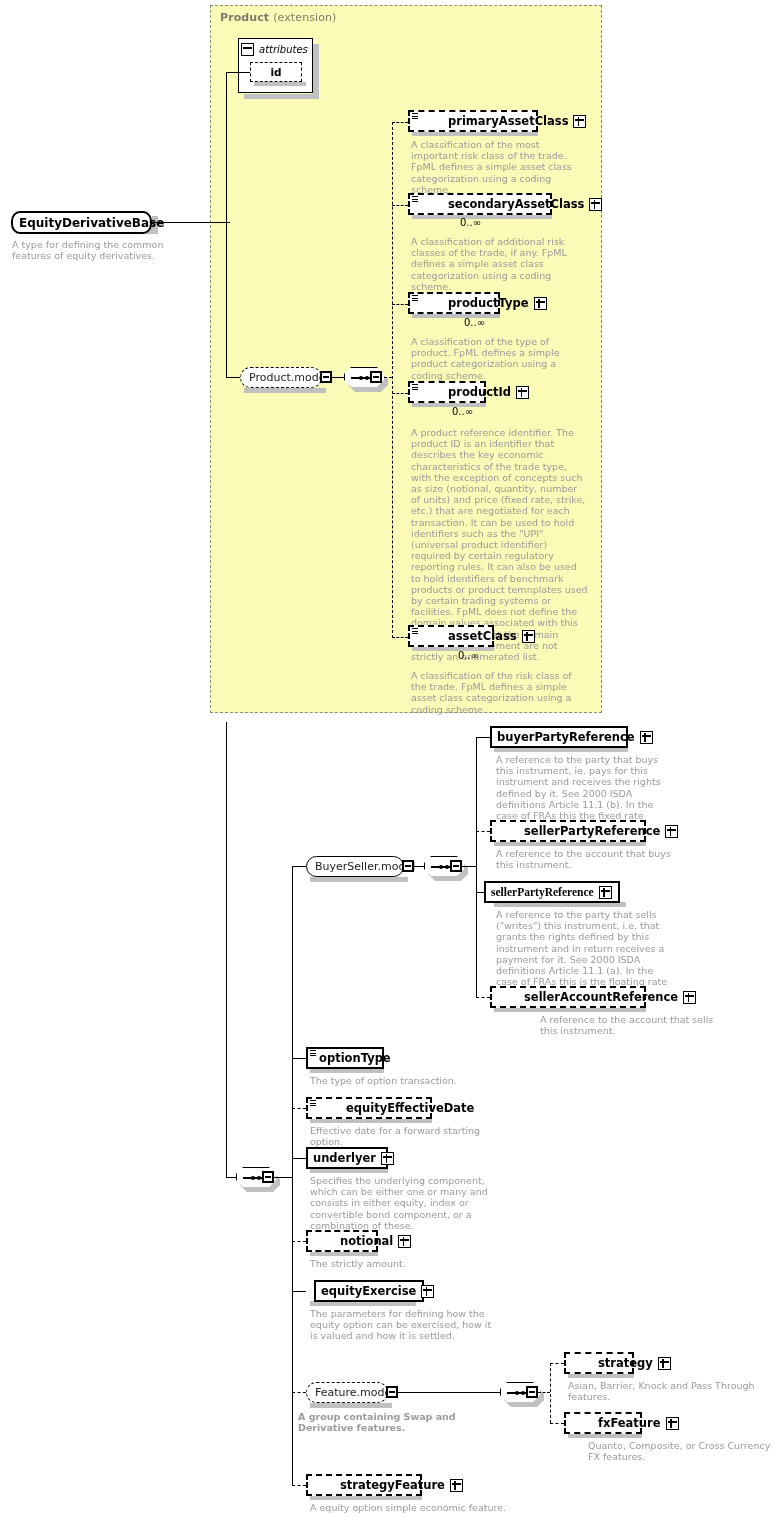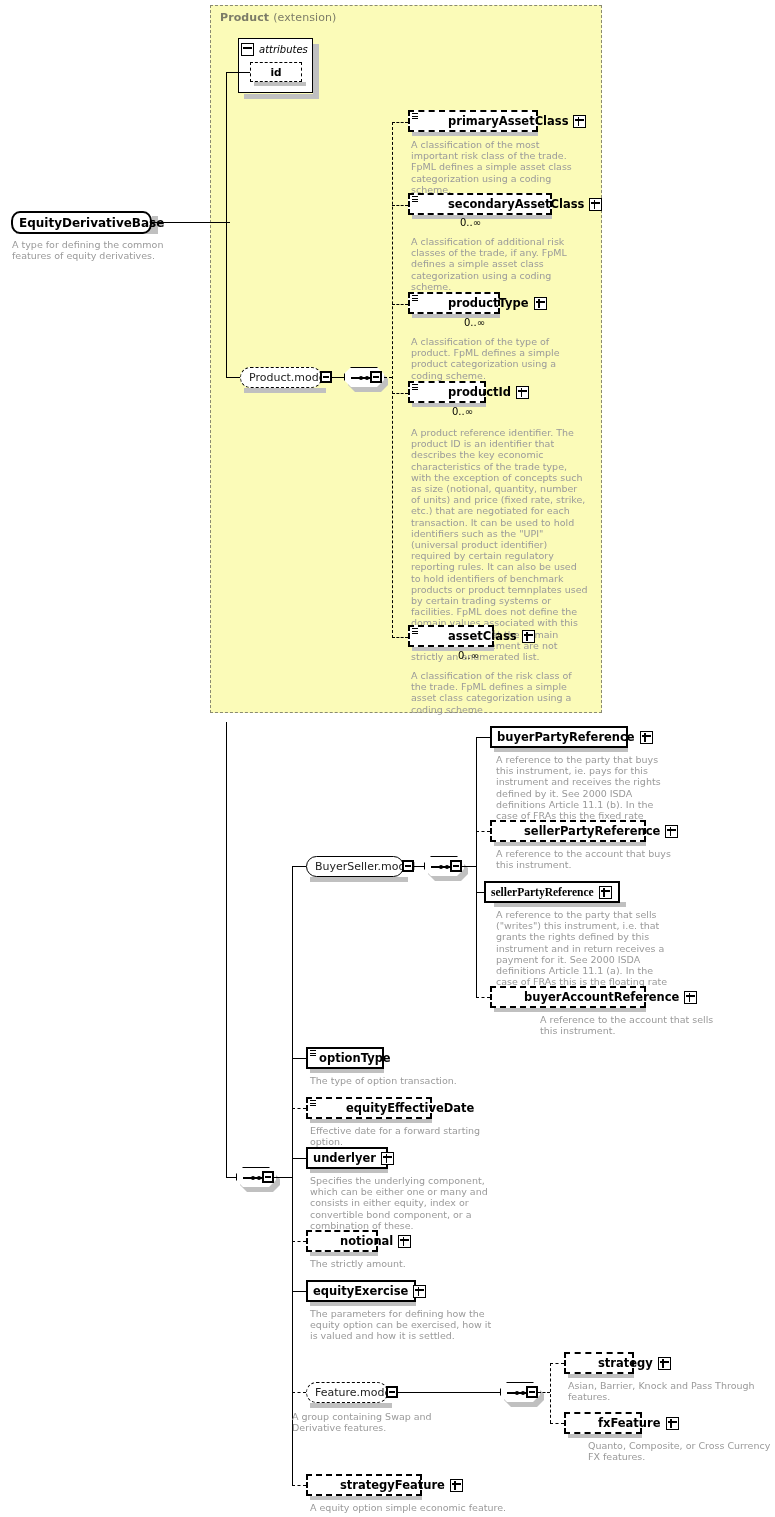--- a/index.html
+++ b/index.html
@@ -300,21 +300,21 @@
 <div class="shadow abs" style="left:494px;top:902px;width:132px;height:5px;"></div>
 <div class="node abs" style="left:484px;top:881px;width:136px;font-family:Liberation Serif, serif;">
   <span class="lbl">sellerPartyReference</span>
   <span class="plus"></span>
 </div>
 <div class="abs desc" style="left:496px;top:909px;width:180px;">A reference to the party that sells ("writes") this instrument, i.e. that grants the rights defined by this instrument and in return receives a payment for it. See 2000 ISDA definitions Article 11.1 (a). In the case of FRAs this is the floating rate payer.</div>
 
 <div class="hd abs" style="left:476px;top:997px;width:14px;"></div>
 <div class="shadow abs" style="left:494px;top:1007px;width:152px;height:5px;"></div>
 <div class="node opt abs" style="left:490px;top:986px;width:156px;">
-  <span class="lbl">buyerAccountReference</span>
+  <span class="lbl">sellerAccountReference</span>
   <span class="plus"></span>
 </div>
 <div class="abs desc" style="left:496px;top:1014px;width:176px;margin-left:44px;">A reference to the account that sells this instrument.</div>
 
 <div class="h abs" style="left:292px;top:1058px;width:14px;"></div>
 <div class="shadow abs" style="left:310px;top:1068px;width:74px;height:5px;"></div>
 <div class="node abs" style="left:306px;top:1047px;width:78px;">
   <span class="ticks">
       <i></i>
       <i></i>
@@ -347,33 +347,33 @@
 <div class="hd abs" style="left:292px;top:1241px;width:14px;"></div>
 <div class="shadow abs" style="left:310px;top:1251px;width:68px;height:5px;"></div>
 <div class="node opt abs" style="left:306px;top:1230px;width:72px;">
   <span class="lbl">notional</span>
   <span class="plus"></span>
 </div>
 <div class="abs desc" style="left:310px;top:1258px;width:190px;">The strictly amount.</div>
 
 <div class="h abs" style="left:292px;top:1291px;width:14px;"></div>
 <div class="shadow abs" style="left:310px;top:1301px;width:106px;height:5px;"></div>
-<div class="node abs" style="left:306px;top:1280px;width:110px;">
+<div class="node abs" style="left:314px;top:1280px;width:110px;">
   <span class="lbl">equityExercise</span>
   <span class="plus"></span>
 </div>
 <div class="abs desc" style="left:310px;top:1308px;width:190px;">The parameters for defining how the equity option can be exercised, how it is valued and how it is settled.</div>
 
 <div class="hd abs" style="left:292px;top:1392px;width:14px;"></div>
 <div class="shadow abs" style="left:310px;top:1403px;width:82px;height:5px;"></div>
 <div class="gnode dashed abs" style="left:306px;top:1382px;width:82px;">
   <span>Feature.model</span>
 </div>
 <div class="boxtoggle abs" style="left:386px;top:1386px;"></div>
-<div class="abs desc" style="left:292px;top:1411px;width:190px;">A group containing Swap and Derivative features.</div>
+<div class="abs desc" style="left:298px;top:1411px;width:190px;font-weight:bold;">A group containing Swap and Derivative features.</div>
 <div class="h abs" style="left:398px;top:1392px;width:102px;"></div>
 <div class="seqshadow abs" style="left:504px;top:1387px;width:40px;height:20px;"></div>
 <div class="seq" style="left:500px;top:1382px;">
   <span class="bar"></span>
   <span class="d" style="left:14px;"></span>
   <span class="d" style="left:20px;"></span>
   <span class="d" style="left:26px;"></span>
 </div>
 <div class="boxtoggle abs" style="left:526px;top:1386px;"></div>
 <div class="hd abs" style="left:538px;top:1392px;width:12px;"></div>

